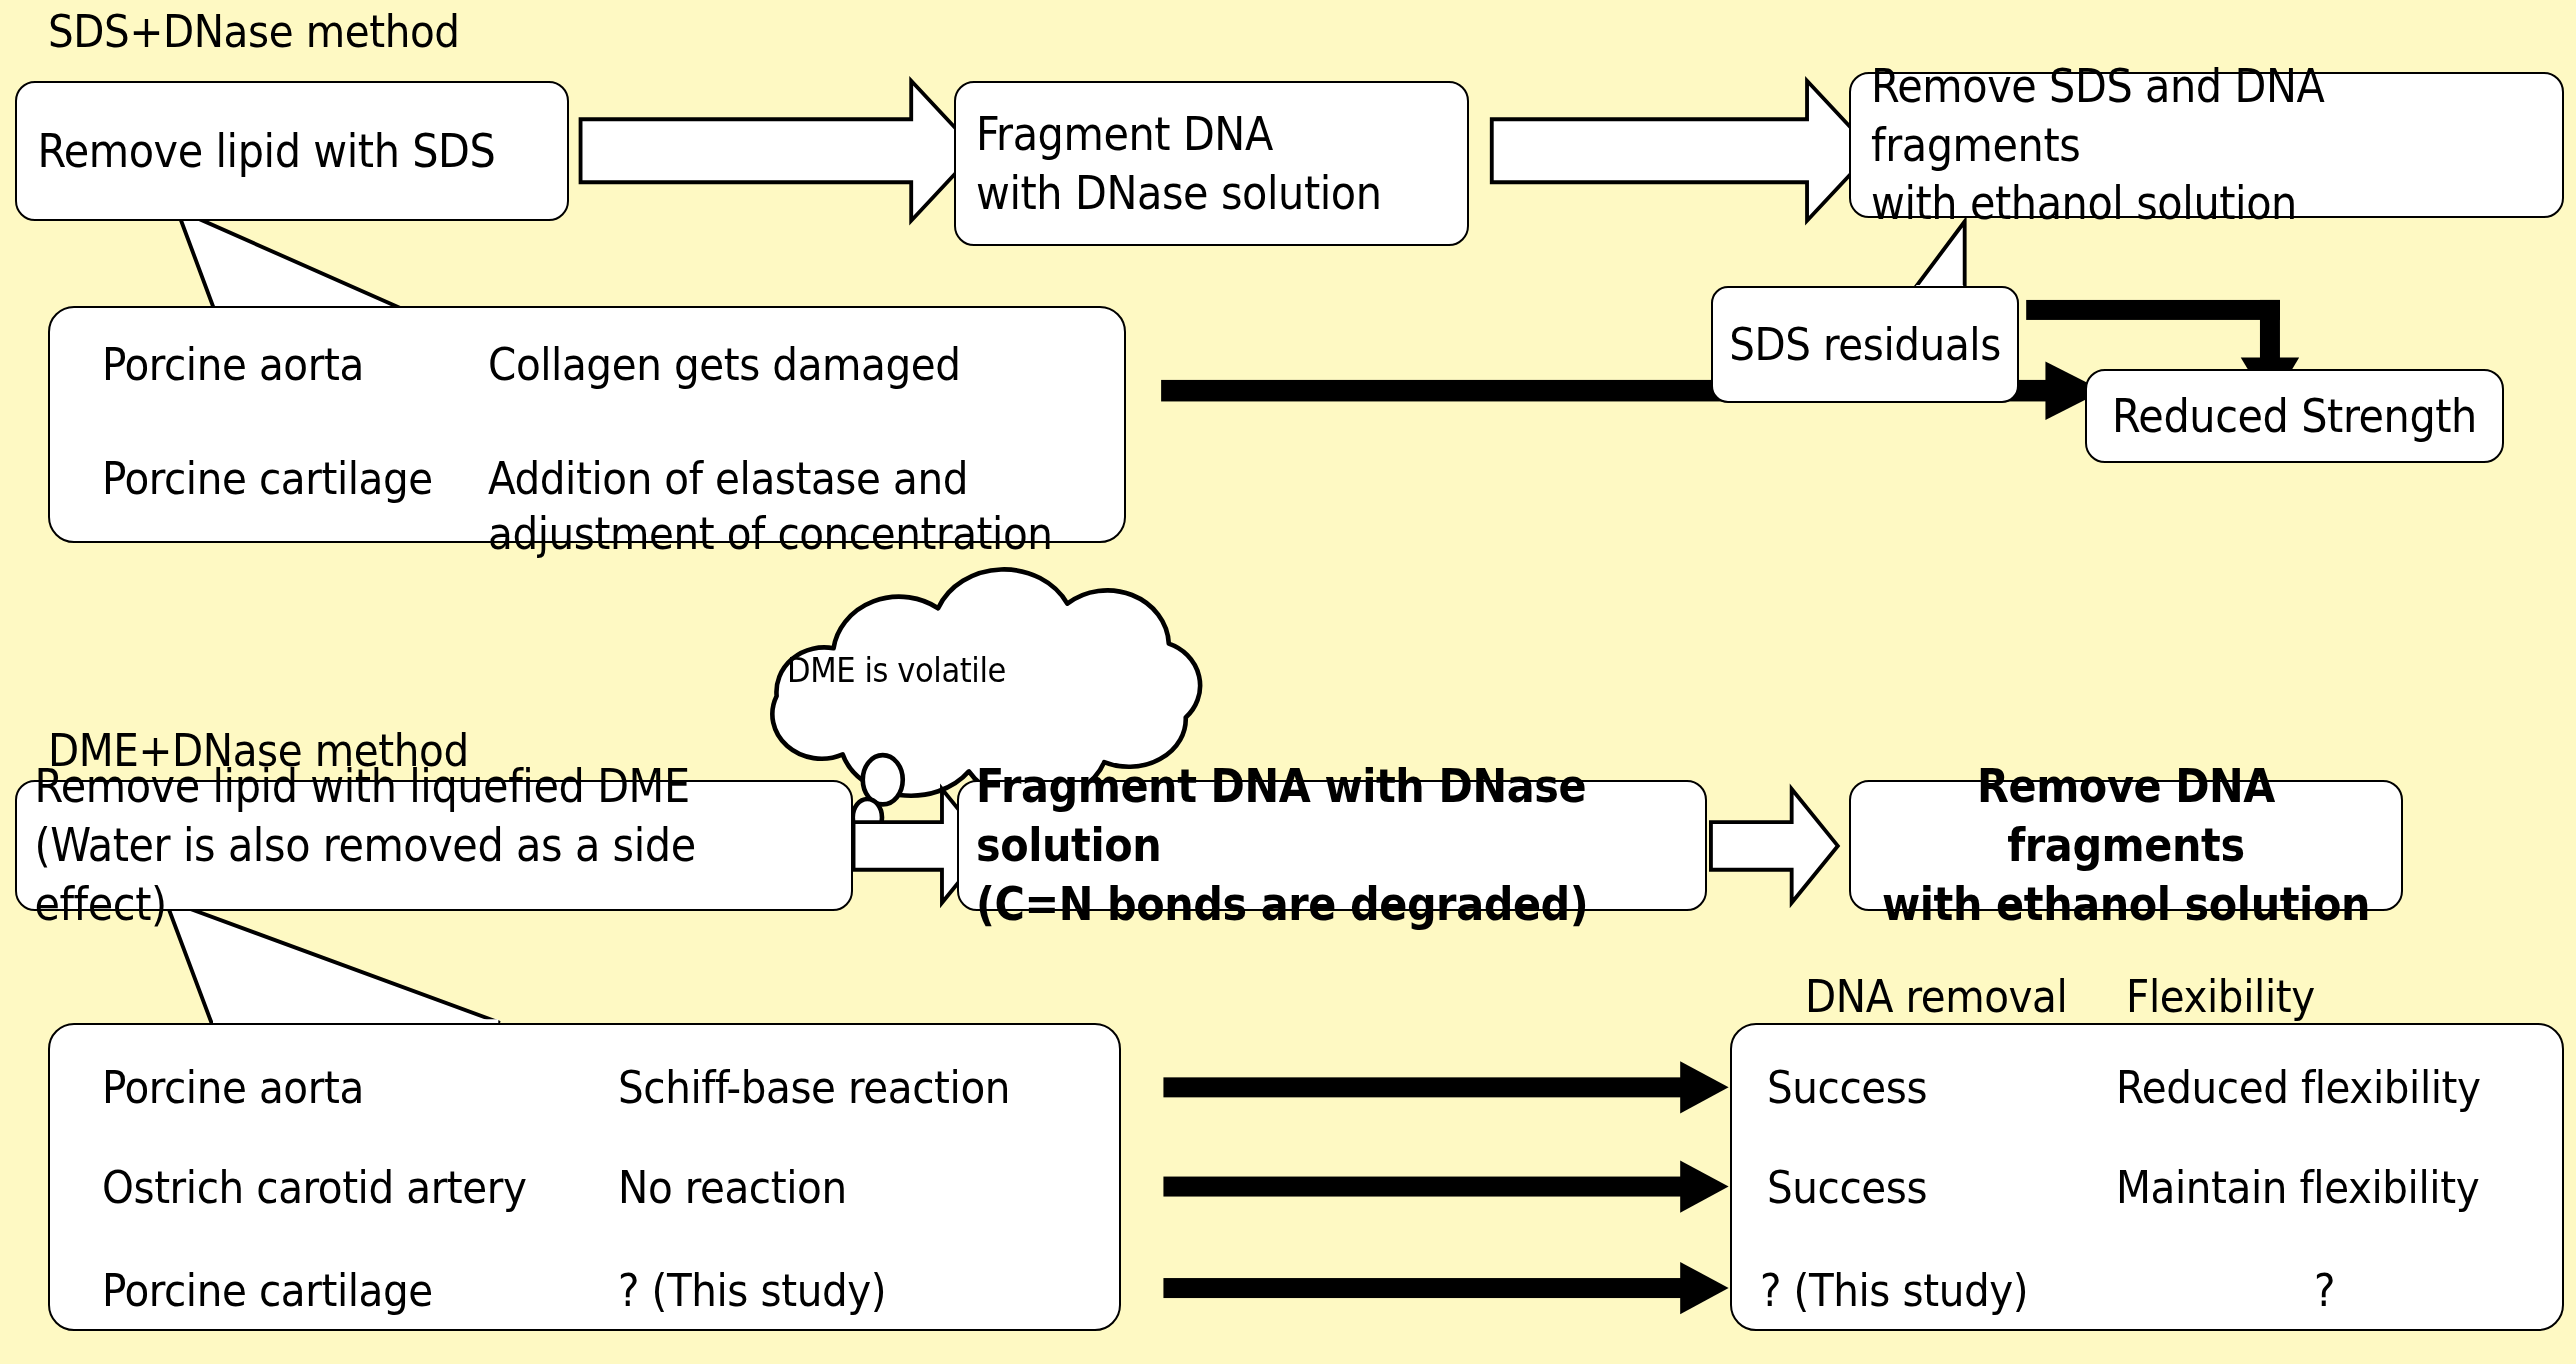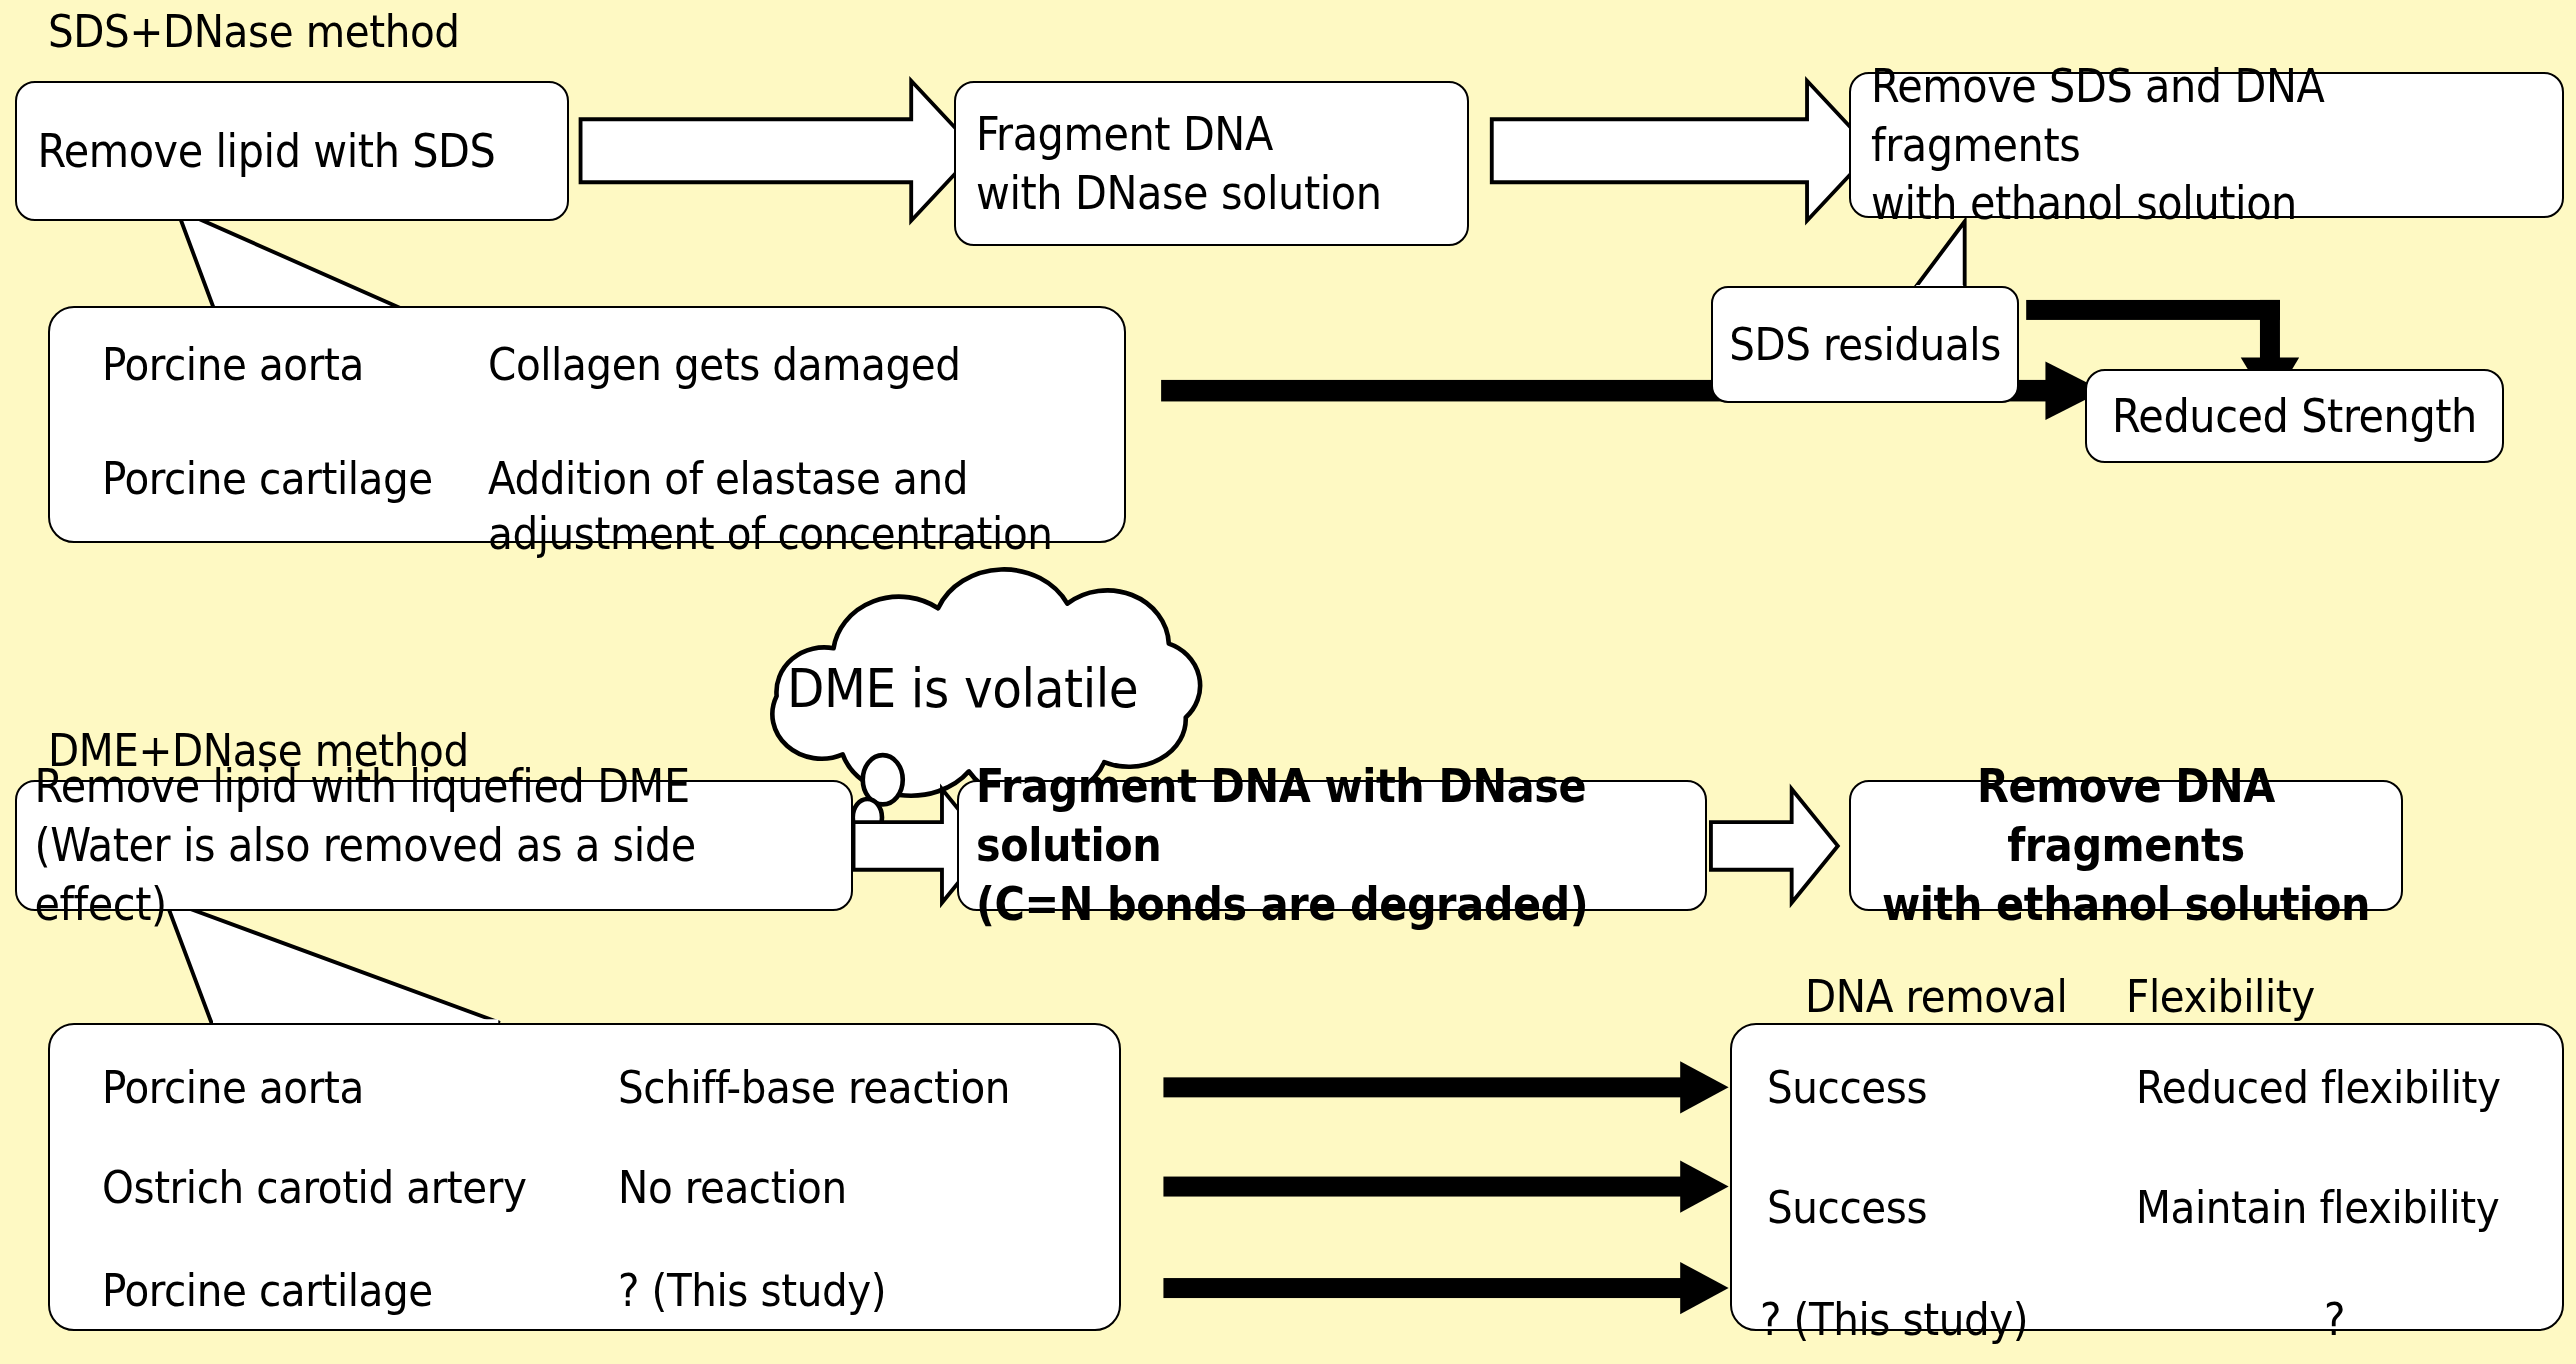--- a/index.html
+++ b/index.html
@@ -78,24 +78,23 @@
   
   .colhead{
     position:absolute;
     font-size:45px;
     letter-spacing:-0.4px;
     white-space:nowrap;
   }
   
   .cloudtext{
     position:absolute;
-    font-size:54px;
+    font-size:34px;
     letter-spacing:-0.4px;
     white-space:nowrap;
-    margin-top:7px;
   }
   
   .callbox{
     position:absolute;
     box-sizing:border-box;
     border:2.3px solid #000000;
     border-radius:17px;
     background:#ffffff;
     display:flex;
     align-items:center;
@@ -279,21 +278,21 @@
   </div>
 
   <div class="colhead" style="left:1761px; top:970px;margin-left:44px;">
     <span>DNA removal</span>
   </div>
   <div class="colhead" style="left:2126px; top:970px;">
     <span>Flexibility</span>
   </div>
 
   <div class="tpanel" style="left:1730px; top:1023px; width:834px; height:308px;">
-    <div class="tgrid" style="grid-template-columns:355px 1fr; grid-template-rows:98px 102px 1fr;gap:20px;">
+    <div class="tgrid" style="grid-template-columns:355px 1fr; grid-template-rows:98px 102px 1fr;">
       <div class="tcell" style="padding-left:35px;">
         <span>Success</span>
       </div>
       <div class="tcell" style="padding-left:29px;">
         <span>Reduced flexibility</span>
       </div>
       <div class="tcell" style="padding-left:35px;">
         <span>Success</span>
       </div>
       <div class="tcell" style="padding-left:29px;">

